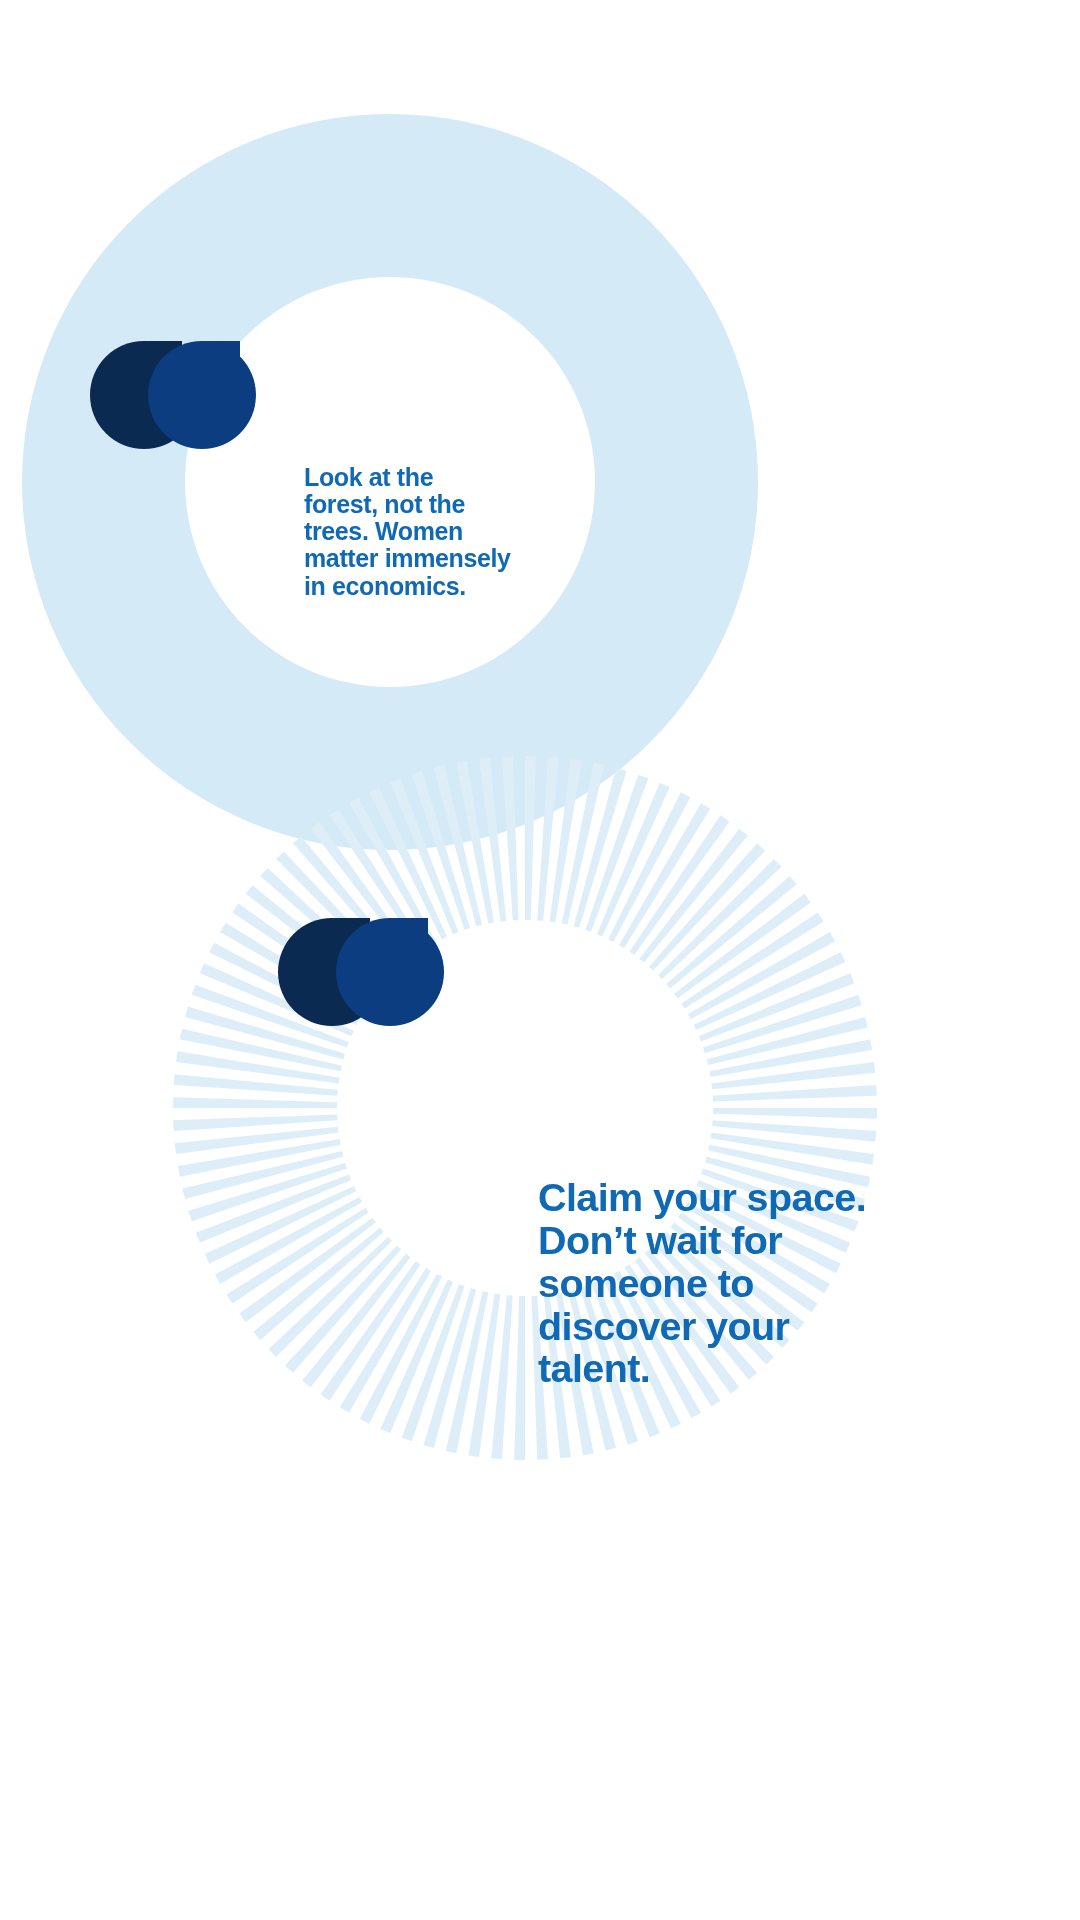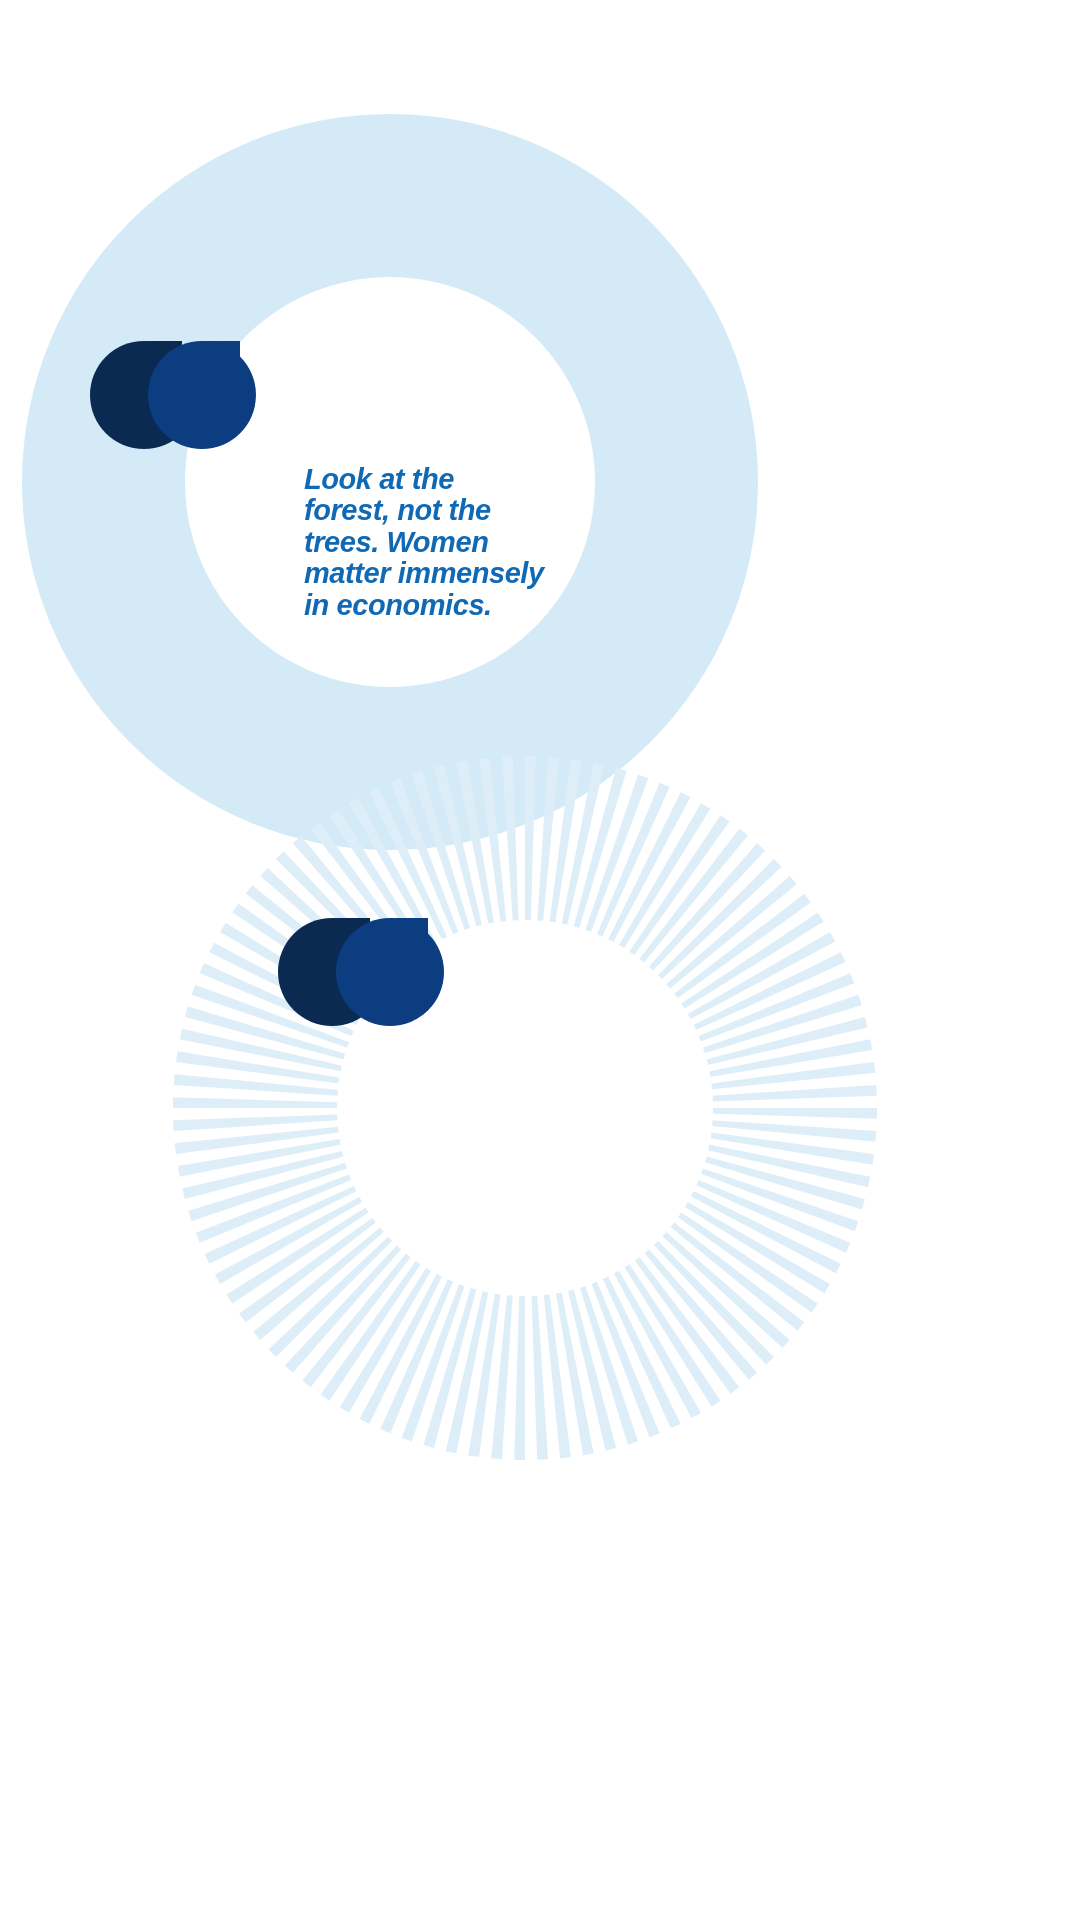--- a/index.html
+++ b/index.html
@@ -17,22 +17,21 @@
     position:absolute;
     color:#1069B4;
     font-weight:700;
     letter-spacing:-0.015em;
     line-height:1.085;
     white-space:pre-line;
   }
   #quote-text-1{
     left:304px;top:464px;
     width:400px;
-    font-size:29px;
-    font-style:italic;
+    font-size:25px;
   }
   #quote-text-2{
     left:538px;top:1176px;
     width:400px;
     font-size:39.5px;
   }
 </style>
 </head>
 <body>
 
@@ -194,14 +193,19 @@
     </g>
 
   </svg>
 
   <div id="quote-text-1" class="quote-text">Look at the
 forest, not the
 trees. Women
 matter immensely
 in economics.</div>
 
+  <div id="quote-text-2" class="quote-text">Claim your space.
+Don’t wait for
+someone to
+discover your
+talent.</div>
 
 </div>
 
 </body></html>

